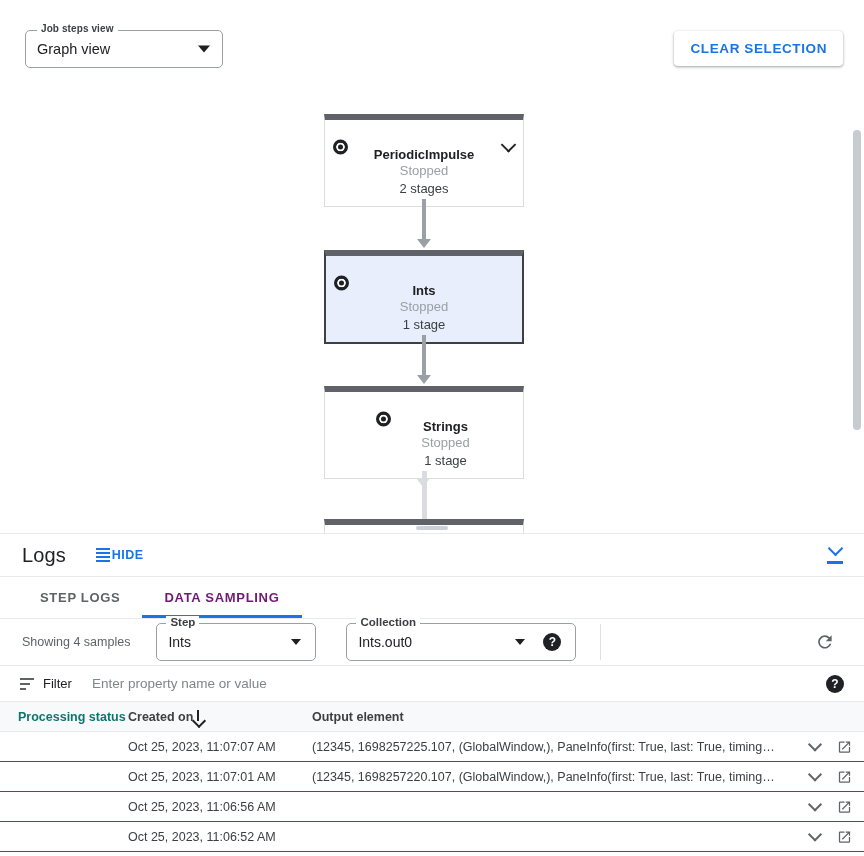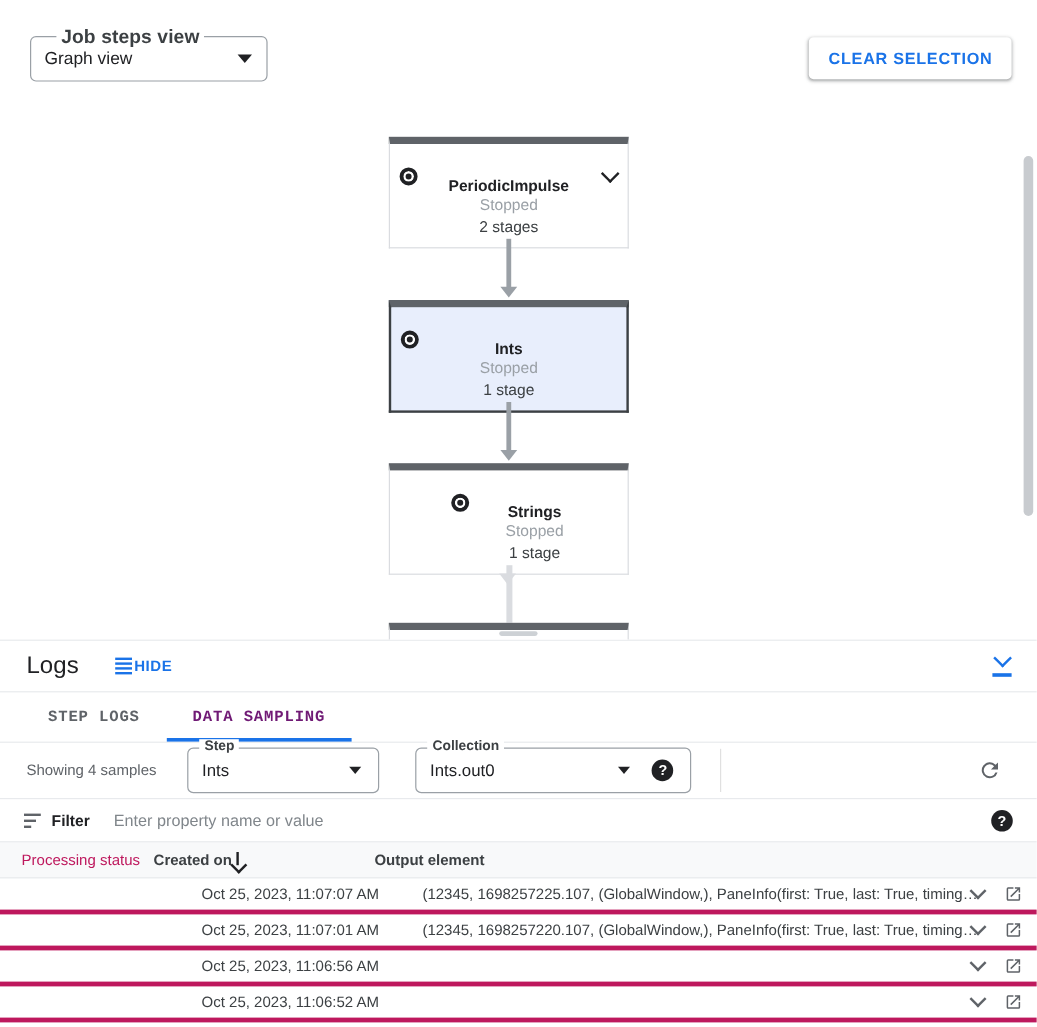--- a/index.html
+++ b/index.html
@@ -25,23 +25,23 @@
     z-index: 5;
   }
   .select-field {
     position: absolute; left: 25px; top: 30px;
     width: 198px; height: 38px;
     border: 1px solid #9aa0a6; border-radius: 5px;
     background: #fff;
     display: flex; align-items: center;
   }
   .select-field .legend {
-    position: absolute; left: 21px; top: -8px;
+    position: absolute; left: 11px; top: -8px;
     background: #fff; padding: 0 4px;
-    font-size: 16px; font-weight: bold; color: #3c4043;
+    font-size: 10px; font-weight: bold; color: #3c4043;
     letter-spacing: .1px;
   }
   .select-field .value {
     padding-left: 11px; font-size: 14.5px; color: #202124;
   }
   .select-caret {
     position: absolute; right: 12px; top: 50%; transform: translateY(-50%);
     width: 0; height: 0;
     border-left: 6px solid transparent;
     border-right: 6px solid transparent;
@@ -153,21 +153,21 @@
   .collapse-btn .bar { width: 16px; height: 2.5px; background: #1a73e8; margin-top: 1px; }
 
   .tabs {
     display: flex; height: 42px; border-bottom: 1px solid #e8eaed;
     padding-left: 18px;
   }
   .tab {
     display: flex; align-items: center; padding: 0 22px;
     font-size: 13px; font-weight: bold; letter-spacing: .7px;
     color: #5f6368; cursor: pointer; position: relative;
-    background: none; border: none; font-family: Liberation Mono, monospace; text-align: right;
+    background: none; border: none; font-family: Liberation Sans, sans-serif; text-align: right;
   }
   .tab.active { color: #701a75; }
   .tab.active::after {
     content: ""; position: absolute; left: 0; right: 0; bottom: 0;
     height: 3px; background: #1a73e8;
   }
 
   .sampling-controls {
     position: relative;
     height: 47px; display: flex; align-items: center;
@@ -215,55 +215,55 @@
   .filter-row {
     position: relative;
     height: 36px; display: flex; align-items: center;
     padding-left: 20px; border-bottom: 1px solid #e8eaed;
   }
   .filter-icon { display: inline-flex; flex-direction: column; gap: 3px; align-items: flex-start; }
   .filter-icon i { display: block; height: 2px; background: #5f6368; }
   .filter-icon i:nth-child(1) { width: 14px; }
   .filter-icon i:nth-child(2) { width: 10px; }
   .filter-icon i:nth-child(3) { width: 6px; }
-  .filter-label { font-size: 13px; font-weight: bold; color: #202124; margin-left: 9px; }
+  .filter-label { font-size: 13px; font-weight: normal; color: #202124; margin-left: 9px; }
   .filter-input {
     margin-left: 20px; border: none; outline: none;
     font-size: 13.5px; color: #202124; width: 500px;
     font-family: "Liberation Sans", sans-serif; background: transparent;
   }
   .filter-input::placeholder { color: #80868b; }
   .filter-help { position: absolute; right: 20px; top: 50%; transform: translateY(-50%); }
 
   
   .table { width: 100%; }
   .thead {
     display: flex; align-items: center; height: 30px;
     background: #f8f9fa; border-bottom: 1px solid #e8eaed;
   }
   .th { font-size: 12.5px; font-weight: bold; color: #3c4043; }
-  .th.muted { font-weight: normal; color: #be185d; }
+  .th.muted { font-weight: bold; color: #0f766e; }
   .col-status { width: 128px; padding-left: 18px; }
   .col-created { width: 184px; display: flex; align-items: center; }
   .col-output { flex: 1; }
   .sort-arrow {
     display: inline-block; width: 9px; height: 13px; position: relative;
   }
   .sort-arrow::before {
     content:""; position:absolute; left: 3.5px; top:0; width: 2px; height: 11px; background: #202124;
   }
   .sort-arrow::after {
     content:""; position:absolute; left: 0.5px; top: 6px;
     width: 8px; height: 8px;
     border-left: 2px solid #202124; border-bottom: 2px solid #202124;
     transform: rotate(-45deg);
   }
   .trow {
     display: flex; align-items: center; height: 30px;
-    border-bottom: 4px solid #be185d; position: relative; padding-left: 40px;
+    border-bottom: 1px solid #be185d; position: relative;
   }
   .td { font-size: 12.5px; color: #3c4043; white-space: nowrap; overflow: hidden; text-overflow: ellipsis; }
   .status-dot {
     width: 9px; height: 9px; border-radius: 50%; background: #5f6368;
     margin-left: 4px;
   }
   .row-chevron {
     position: absolute; right: 44px; top: 50%;
     width: 10px; height: 10px;
     border-right: 2px solid #5f6368; border-bottom: 2px solid #5f6368;

